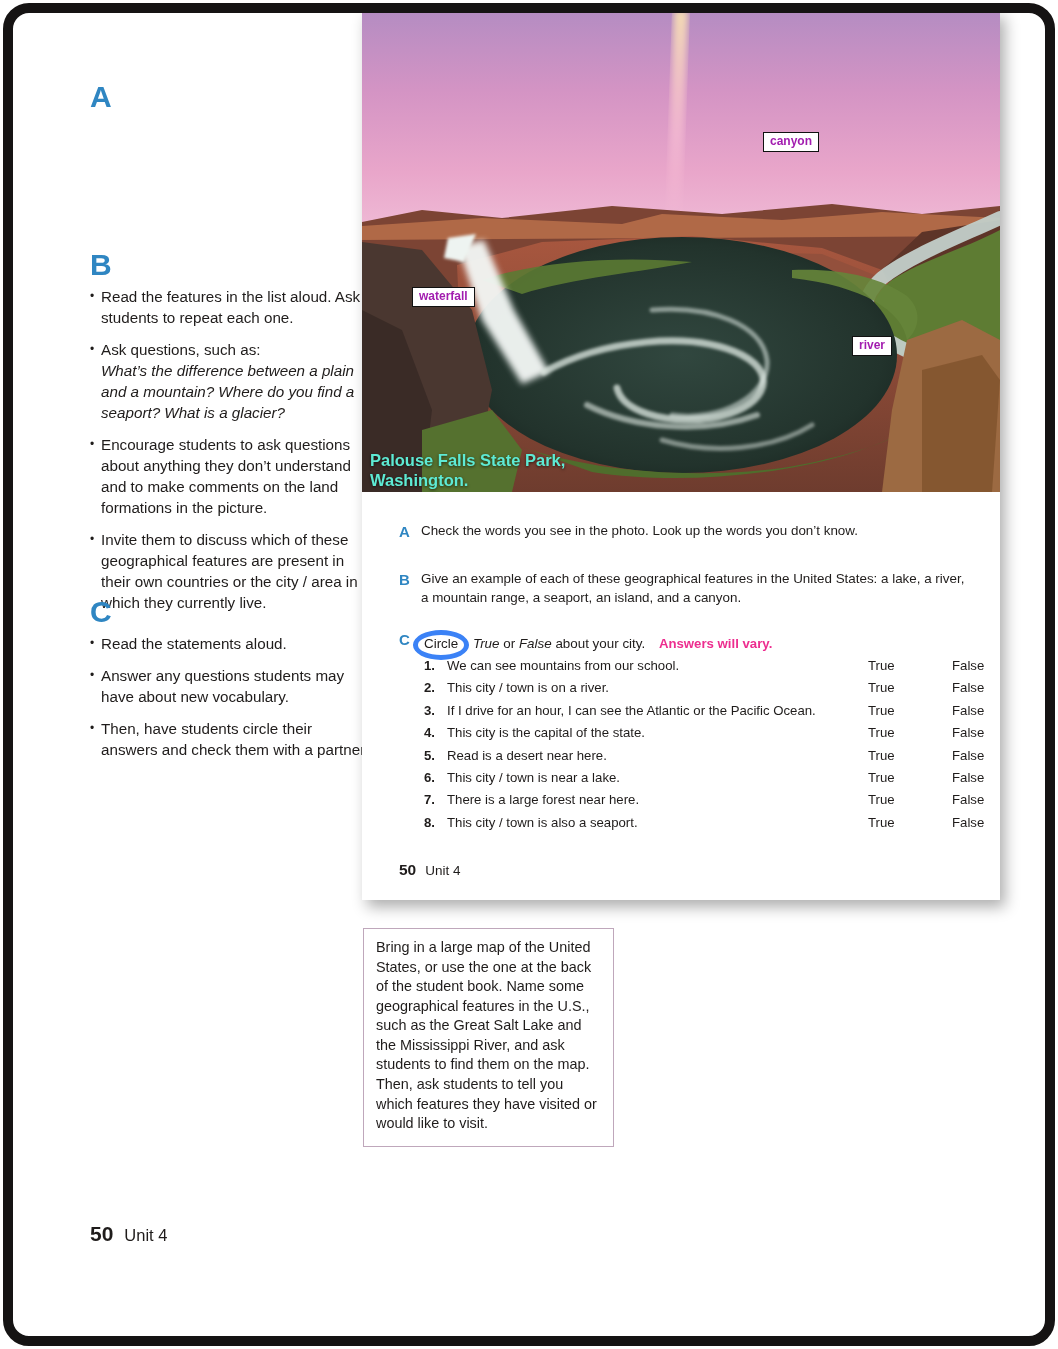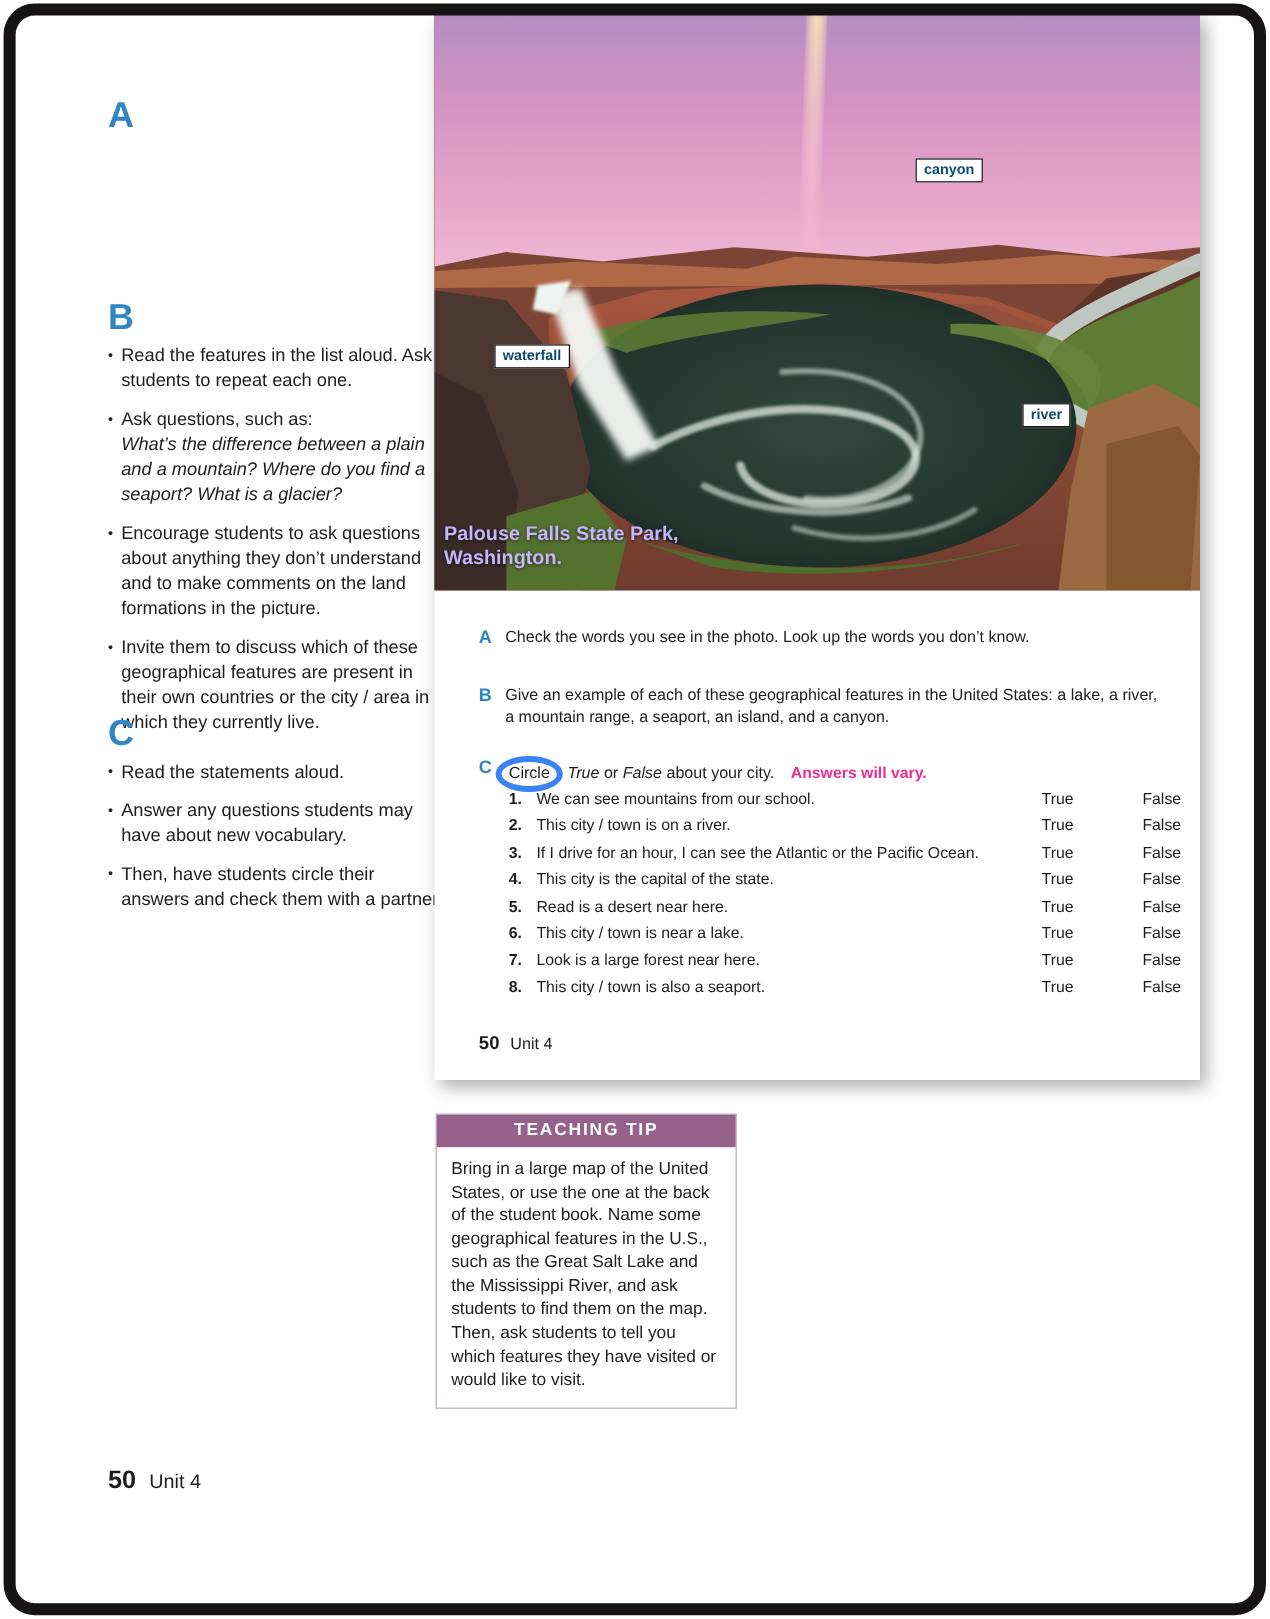--- a/index.html
+++ b/index.html
@@ -58,29 +58,29 @@
     width:638px; height:482px;
     overflow:hidden;
     background:#7c4434;
   }
   .photo svg{display:block; width:100%; height:100%;}
   .photo-label{
     position:absolute;
     background:#ffffff;
     border:1.5px solid #111;
     padding:1px 6px 2px;
-    font-size:12px; font-weight:600; color:#0c4a6e;
+    font-size:12px; font-weight:600; color:#a21caf;
     line-height:1.25; white-space:nowrap;
   }
   .label-canyon{left:401px; top:122px;}
   .label-waterfall{left:50px; top:277px;}
   .label-river{left:490px; top:326px;}
   .photo-caption{
-    position:absolute; left:8px; bottom:17px;
-    color:#c4b5fd; font-weight:bold; font-size:16.5px; line-height:1.22;
+    position:absolute; left:8px; bottom:2px;
+    color:#5eead4; font-weight:bold; font-size:16.5px; line-height:1.22;
     text-shadow:0 1px 3px rgba(0,0,0,.65);
   }
 
   .ex-row{position:absolute; left:37px; width:575px; display:flex;}
   .ex-a{top:512px;} .ex-b{top:560px;} .ex-c{top:620px;}
   .ex-letter{
     color:var(--accent-blue); font-weight:bold; font-size:15px;
     width:22px; flex:0 0 22px; line-height:1.3;
   }
   .ex-text{font-size:13.4px; line-height:1.4; width:548px;}
@@ -290,37 +290,36 @@
     <span class="stmt-text">Read is a desert near here.</span>
     <span class="stmt-true">True</span>
     <span class="stmt-false">False</span>
 
     <span class="stmt-num">6.</span>
     <span class="stmt-text">This city / town is near a lake.</span>
     <span class="stmt-true">True</span>
     <span class="stmt-false">False</span>
 
     <span class="stmt-num">7.</span>
-    <span class="stmt-text">Look is a large forest near here.</span>
+    <span class="stmt-text">There is a large forest near here.</span>
     <span class="stmt-true">True</span>
     <span class="stmt-false">False</span>
 
     <span class="stmt-num">8.</span>
     <span class="stmt-text">This city / town is also a seaport.</span>
     <span class="stmt-true">True</span>
     <span class="stmt-false">False</span>
   </div>
 
   <div class="sp-footer">
     <span class="pg">50</span>
     <span class="unit">Unit 4</span>
   </div>
 </div>
 
 <div class="teaching-tip">
-  <div class="tip-header">TEACHING TIP</div>
   <div class="tip-body">Bring in a large map of the United States, or use the one at the back of the student book. Name some geographical features in the U.S., such as the Great Salt Lake and the Mississippi River, and ask students to find them on the map. Then, ask students to tell you which features they have visited or would like to visit.</div>
 </div>
 
 <div class="page-footer">
   <span class="pg">50</span>
   <span class="unit">Unit 4</span>
 </div>
 
 </body></html>

